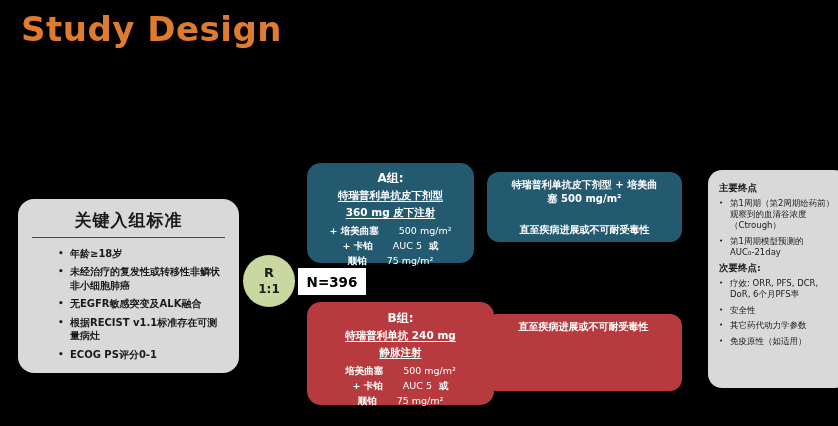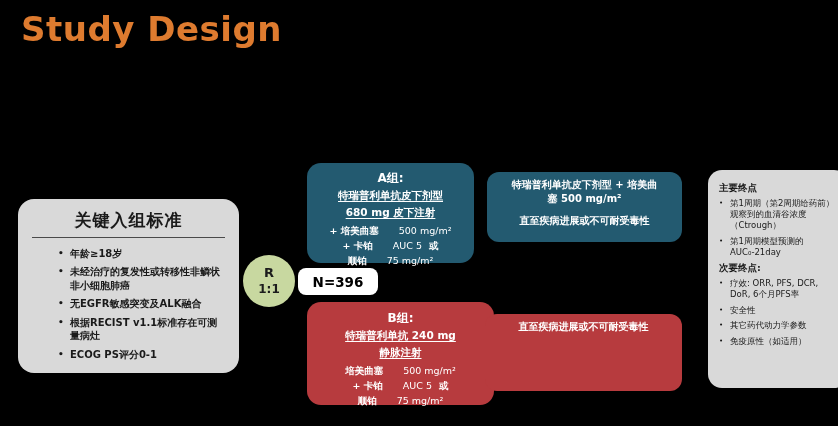--- a/index.html
+++ b/index.html
@@ -30,23 +30,23 @@
   .rand-circle{
     position:absolute;left:243px;top:255px;width:52px;height:52px;border-radius:50%;
     background:var(--randomize-green,#C8D8A0);color:#1c1c1c;
     display:flex;flex-direction:column;align-items:center;justify-content:center;
     font-weight:bold;line-height:1.25;
   }
   .rand-circle .r{font-size:13px;}
   .rand-circle .ratio{font-size:12px;}
   
   .n-badge{
-    position:absolute;left:298px;top:268px;width:80px;height:27px;
+    position:absolute;left:298px;top:268px;width:68px;height:27px;
     background:#fff;color:#000;font-size:13.5px;font-weight:bold;
-    display:flex;align-items:center;justify-content:center;border-radius:8px;
+    display:flex;align-items:center;justify-content:center;
   }
   
   .box{
     position:absolute;box-sizing:border-box;color:var(--text-light,#fff);
     border-radius:14px;text-align:center;
   }
   .box.blue{background:var(--arm-blue,#235A70);}
   .box.red{background:var(--arm-red,#B73B3E);}
   .arm-a{left:307px;top:163px;width:167px;height:100px;padding-top:7px;}
   .arm-b{left:307px;top:302px;width:187px;height:103px;padding-top:8px;}
@@ -55,21 +55,21 @@
     font-size:10.5px;font-weight:bold;margin:2px 0 3px;
     text-decoration:underline;text-underline-offset:2px;
   }
   .chemo-line{font-size:9.5px;line-height:15px;}
   .chemo-line b{font-weight:bold;}
   .chemo-line .rg{font-weight:normal;margin-left:4px;padding-left:16px;}
   .chemo-line .or{margin-left:7px;font-weight:bold;}
   .chemo-line .or:empty{display:none;}
   
   .maint{
-    display:flex;flex-direction:column;justify-content:flex-start;align-items:center;
+    display:flex;flex-direction:column;justify-content:space-between;align-items:center;
     gap:9px;border-radius:12px;padding:6px 24px;font-size:10px;font-weight:bold;line-height:1.35;
   }
   .maint-a{left:487px;top:172px;width:195px;height:70px;}
   .maint-b{left:485px;top:314px;width:197px;height:77px;}
   
   .endpoints-panel{left:708px;top:170px;width:140px;height:218px;padding:12px 7px 8px 11px;border-radius:14px;}
   .ep-heading{font-size:9.5px;font-weight:bold;margin-bottom:3px;}
   .ep-item{display:flex;align-items:flex-start;font-size:8.5px;line-height:1.32;margin-bottom:4px;font-weight:normal;}
   .ep-item .dot{flex:0 0 11px;font-size:7px;line-height:1.7;}
 </style>
@@ -110,21 +110,21 @@
   <div class="rand-circle">
     <span class="r">R</span>
     <span class="ratio">1:1</span>
   </div>
 
   <div class="n-badge">N=396</div>
 
   <section class="box blue arm-a">
     <div class="box-title">A组:</div>
     <div class="uline">特瑞普利单抗皮下剂型</div>
-    <div class="uline">680 mg  皮下注射</div>
+    <div class="uline">360 mg  皮下注射</div>
     <div class="chemo-line"><b>+ 培美曲塞</b><span class="rg">500 mg/m²</span></div>
     <div class="chemo-line"><b>+ 卡铂</b><span class="rg">AUC 5</span><b class="or">或</b></div>
     <div class="chemo-line"><b>顺铂</b><span class="rg">75 mg/m²</span></div>
   </section>
 
   <section class="box red arm-b">
     <div class="box-title">B组:</div>
     <div class="uline">特瑞普利单抗 240 mg</div>
     <div class="uline">静脉注射</div>
     <div class="chemo-line"><b>培美曲塞</b><span class="rg">500 mg/m²</span></div>

